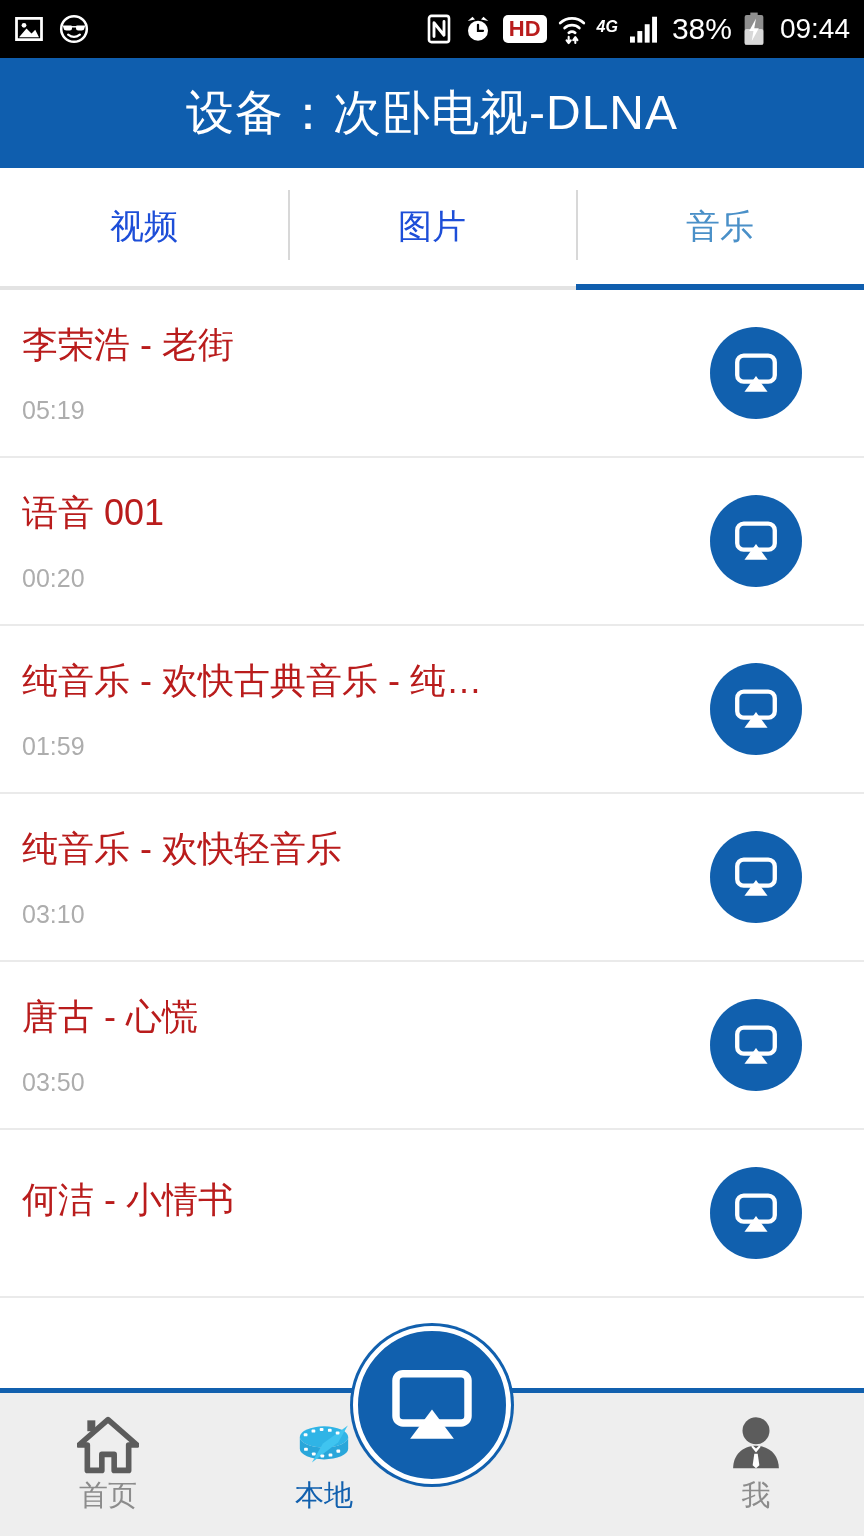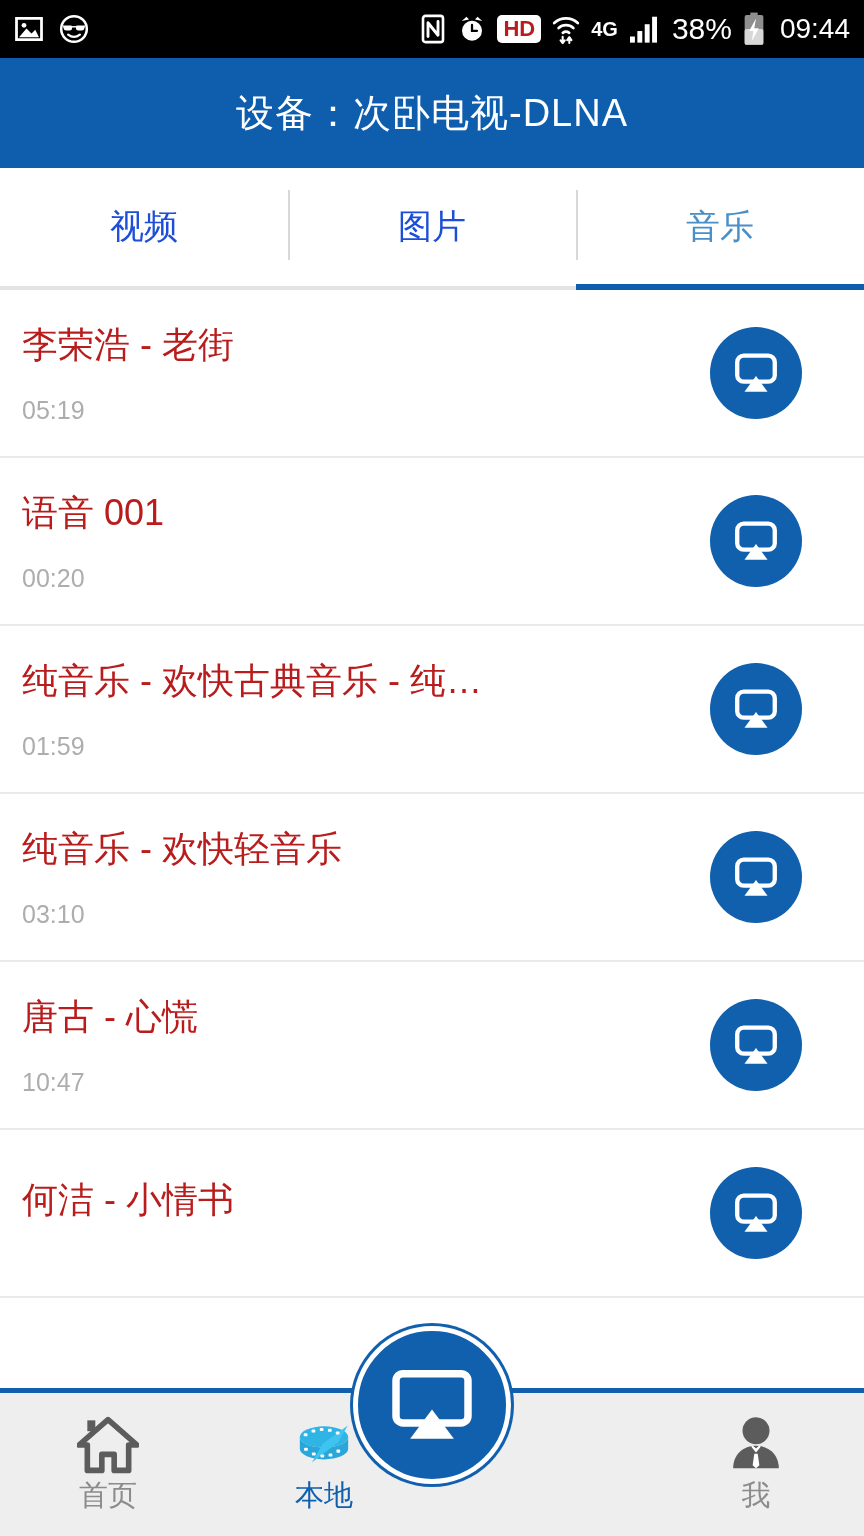--- a/index.html
+++ b/index.html
@@ -18,31 +18,31 @@
     display:flex; align-items:center; padding:0 14px;
   }
   #status-left{ display:flex; align-items:center; gap:14px; }
   #status-right{ margin-left:auto; display:flex; align-items:center; gap:10px; }
   .sb-ico{ display:flex; align-items:center; justify-content:center; }
   .sb-text{ font-size:30px; font-weight:400; letter-spacing:0px; line-height:1; }
   #hd-badge{
     background:#ffffff; color:#b91c1c; border-radius:5px;
     font-size:22px; font-weight:700; padding:2px 6px; line-height:1.05;
   }
-  #g4{ font-size:20px; font-weight:700; align-self:flex-start; margin-top:6px; }
+  #g4{ font-size:16px; font-weight:700; align-self:flex-start; margin-top:6px;font-style:italic; }
   #clock{ font-size:28px; font-weight:400; margin-left:4px; }
 
   
   #app-header{
     position:absolute; top:58px; left:0; width:864px; height:110px;
     background:#0f5eae;
     display:flex; align-items:center; justify-content:center;
   }
   #app-title{
-    color:#ffffff; font-size:38px; font-weight:400; letter-spacing:1px;
+    color:#ffffff; font-size:48px; font-weight:400; letter-spacing:1px;
   }
 
   
   #tab-bar{
     position:absolute; top:168px; left:0; width:864px; height:122px;
     background:#ffffff; display:flex;
     border-bottom:4px solid #e3e3e3;
   }
   .tab{
     flex:1; position:relative;
@@ -244,21 +244,21 @@
       <svg width="52" height="52" viewBox="0 0 36 36">
         <rect x="5" y="6" width="26" height="18" rx="4.5" fill="none" stroke="#fff" stroke-width="3"></rect>
         <path d="M18 20 L26 31 H10 Z" fill="#fff"></path>
       </svg>
     </div>
   </div>
 
   <div class="song-row">
     <div class="song-meta">
       <div class="song-title">唐古 - 心慌</div>
-      <div class="song-duration">10:47</div>
+      <div class="song-duration">03:50</div>
     </div>
     <div class="cast-btn">
       <svg width="52" height="52" viewBox="0 0 36 36">
         <rect x="5" y="6" width="26" height="18" rx="4.5" fill="none" stroke="#fff" stroke-width="3"></rect>
         <path d="M18 20 L26 31 H10 Z" fill="#fff"></path>
       </svg>
     </div>
   </div>
 
 

